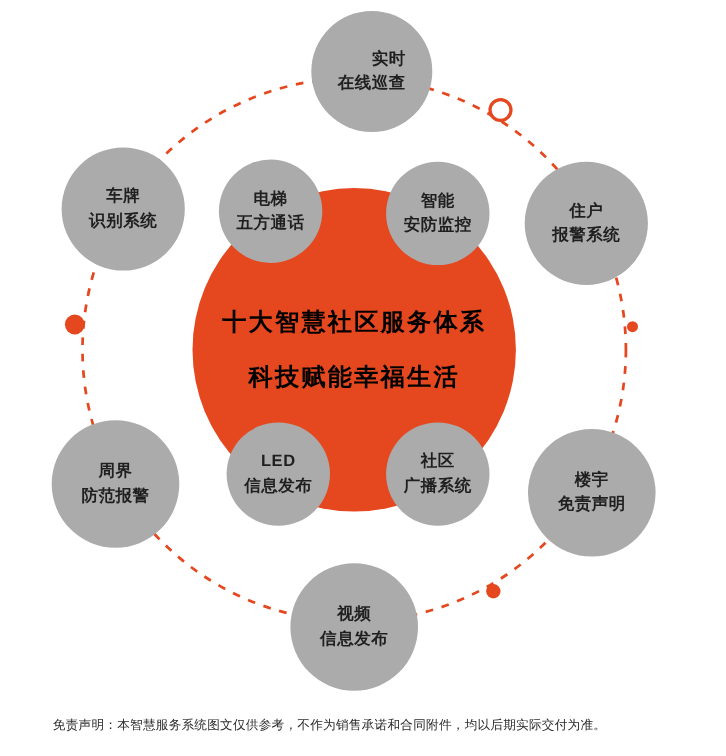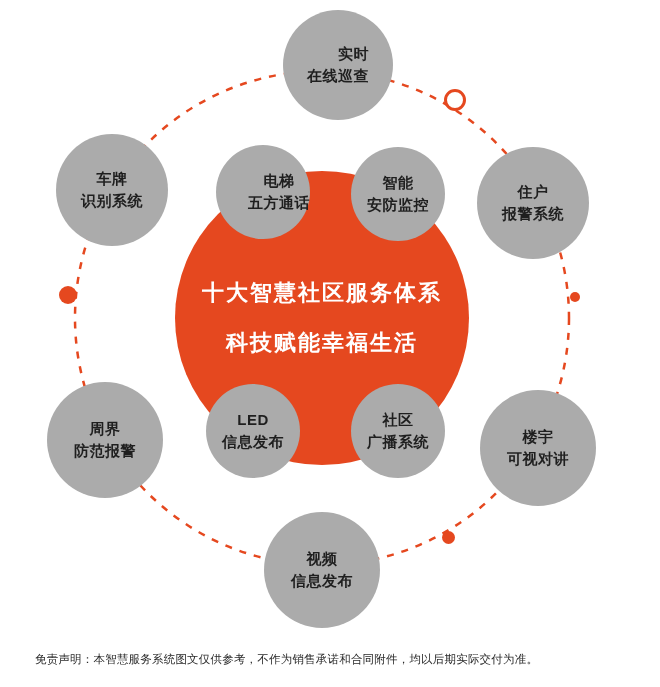--- a/index.html
+++ b/index.html
@@ -33,21 +33,21 @@
     width: 294px; height: 294px;
     border-radius: 50%;
     background: var(--accent, #E5481F);
     display: flex;
     flex-direction: column;
     align-items: center;
     justify-content: center;
     z-index: 2;
   }
   .center-line {
-    color: #ffffff;
+    color: #000000;
     font-weight: bold;
     font-size: 22px;
     letter-spacing: 2px;
     white-space: nowrap;
   }
   .center-line + .center-line { margin-top: 20px; }
 
   
   .node {
     position: absolute;
@@ -63,21 +63,21 @@
     font-size: 15px;
     line-height: 1.45;
     color: #1f1f1f;
     white-space: pre-line;
     letter-spacing: 0.5px;
   }
   .node.inner { width: 94px; height: 94px; z-index: 3; }
   .node.outer { z-index: 2; }
 
   
-  .pos-in-tl { left: 216px; top: 145px; justify-content: flex-end; }
+  .pos-in-tl { left: 199px; top: 145px; }
   .pos-in-tr { left: 351px; top: 147px; }
   .pos-in-bl { left: 206px; top: 384px; }
   .pos-in-br { left: 351px; top: 384px; }
 
   
   .pos-top    { left: 283px; top:  10px; width: 110px; height: 110px; text-align: right; }
   .pos-left-t { left:  56px; top: 134px; width: 112px; height: 112px; justify-content: center; }
   .pos-right-t{ left: 477px; top: 147px; width: 112px; height: 112px; }
   .pos-left-b { left:  47px; top: 382px; width: 116px; height: 116px; }
   .pos-right-b{ left: 480px; top: 390px; width: 116px; height: 116px; }
@@ -91,21 +91,21 @@
     z-index: 1;
   }
   .dot-hollow-tr { left: 444px; top: 89px; width: 22px; height: 22px; background: #ffffff; border: 3px solid var(--accent, #E5481F); }
   .dot-left      { left: 59px;  top: 286px; width: 18px; height: 18px; }
   .dot-right     { left: 570px; top: 292px; width: 10px; height: 10px; }
   .dot-bottom-r  { left: 442px; top: 531px; width: 13px; height: 13px; }
 
   
   .disclaimer {
     position: absolute;
-    left: 35px;
+    left: 48px;
     top: 652px;
     font-size: 11.5px;
     color: #2b2b2b;
     letter-spacing: 0.2px;
     white-space: nowrap;
     font-family: Liberation Serif, serif;
   }
 </style>
 </head>
 <body>
@@ -154,21 +154,21 @@
   <div class="node outer pos-left-b">
     <span class="node-label">周界
 防范报警</span>
   </div>
   <div class="node outer pos-right-t">
     <span class="node-label">住户
 报警系统</span>
   </div>
   <div class="node outer pos-right-b">
     <span class="node-label">楼宇
-可视对讲</span>
+免责声明</span>
   </div>
   <div class="node outer pos-bottom">
     <span class="node-label">视频
 信息发布</span>
   </div>
 
   <div class="disclaimer">免责声明：本智慧服务系统图文仅供参考，不作为销售承诺和合同附件，均以后期实际交付为准。</div>
 
 </div>
 

